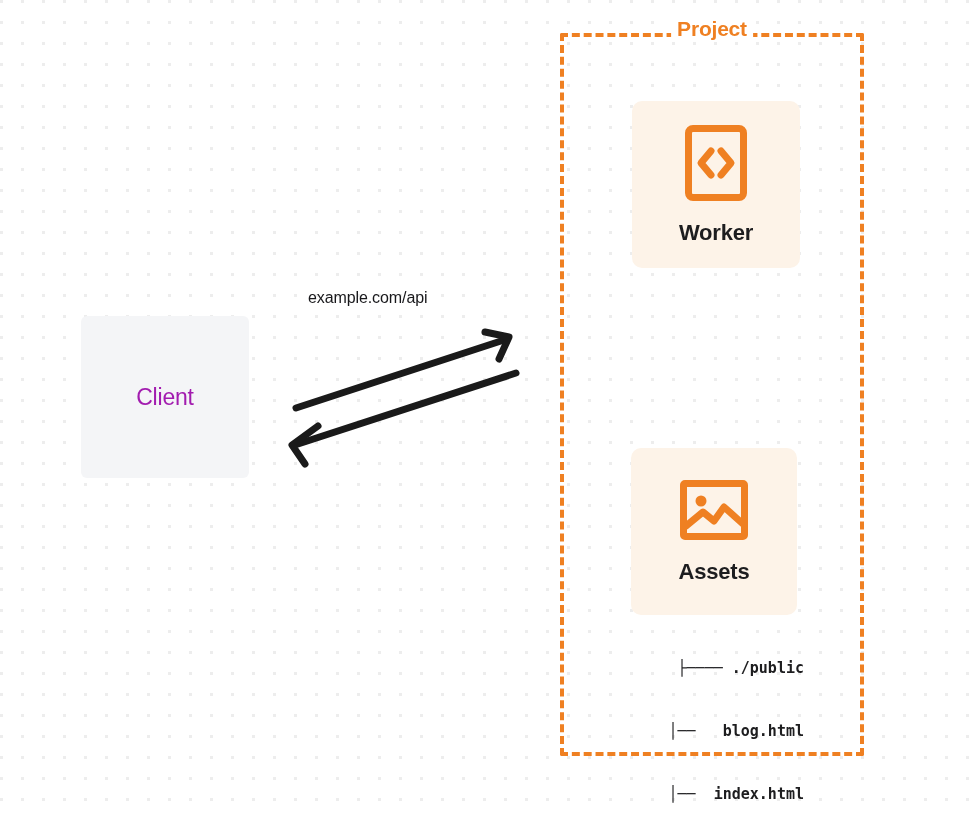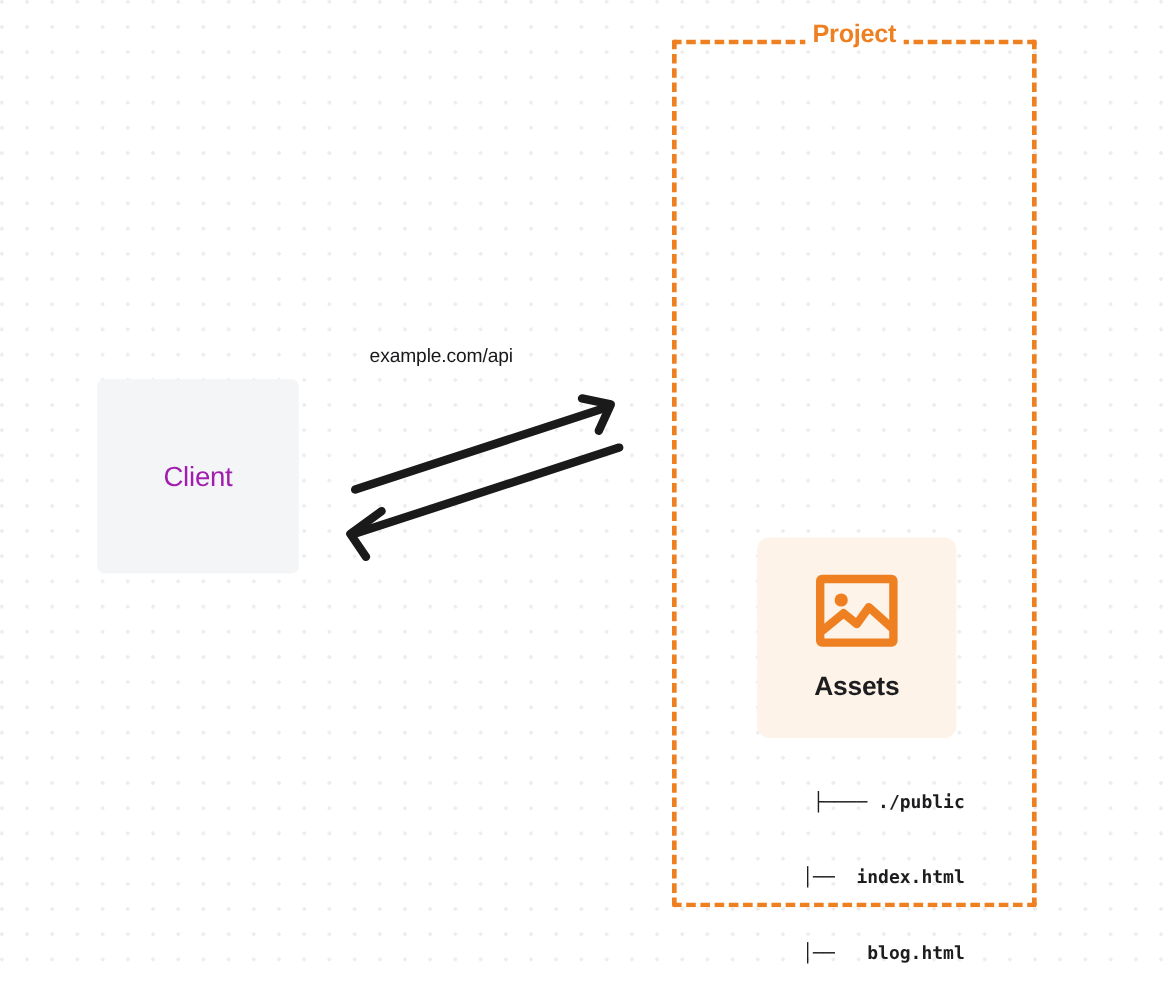--- a/index.html
+++ b/index.html
@@ -166,33 +166,43 @@
       <path d="M318 426 L292 445 L305 464" stroke="#1a1a1a" stroke-width="7" stroke-linecap="round" stroke-linejoin="round" fill="none"></path>
     </g>
   </svg>
 
   <div id="request-label">example.com/api</div>
 
   <div id="project-group">
     <div id="project-border"></div>
     <div id="project-label">Project</div>
 
+    <div id="worker-card" class="service-card">
+      <span class="card-icon">
+        <svg width="64" height="78" viewBox="0 0 64 78" fill="none" xmlns="http://www.w3.org/2000/svg">
+          <rect x="4.5" y="4.5" width="55" height="69" rx="4.5" stroke="#ef8022" stroke-width="7"></rect>
+          <path d="M27 27 L17 39 L27 51" stroke="#ef8022" stroke-width="7" stroke-linecap="round" stroke-linejoin="round" fill="none"></path>
+          <path d="M37 27 L47 39 L37 51" stroke="#ef8022" stroke-width="7" stroke-linecap="round" stroke-linejoin="round" fill="none"></path>
+        </svg>
+      </span>
+      <span class="card-title">Worker</span>
+    </div>
 
     <div id="assets-card" class="service-card">
       <span class="card-icon">
         <svg width="70" height="62" viewBox="0 0 70 62" fill="none" xmlns="http://www.w3.org/2000/svg">
           <rect x="4.5" y="4.5" width="61" height="53" rx="1.5" stroke="#ef8022" stroke-width="7"></rect>
           <circle cx="22" cy="22" r="5.5" fill="#ef8022"></circle>
           <path d="M7 47 L24 33 L35 42 L45 28 L64 45" stroke="#ef8022" stroke-width="7" stroke-linecap="round" stroke-linejoin="round" fill="none"></path>
         </svg>
       </span>
       <span class="card-title">Assets</span>
     </div>
 
     <div id="file-tree">
       <span class="tree-row">├──── ./public</span>
+      <span class="tree-row">│──   blog.html</span>
       <span class="tree-row">│──  index.html</span>
-      <span class="tree-row">│──   blog.html</span>
       
     </div>
   </div>
 
 </div>
 
 </body></html>

